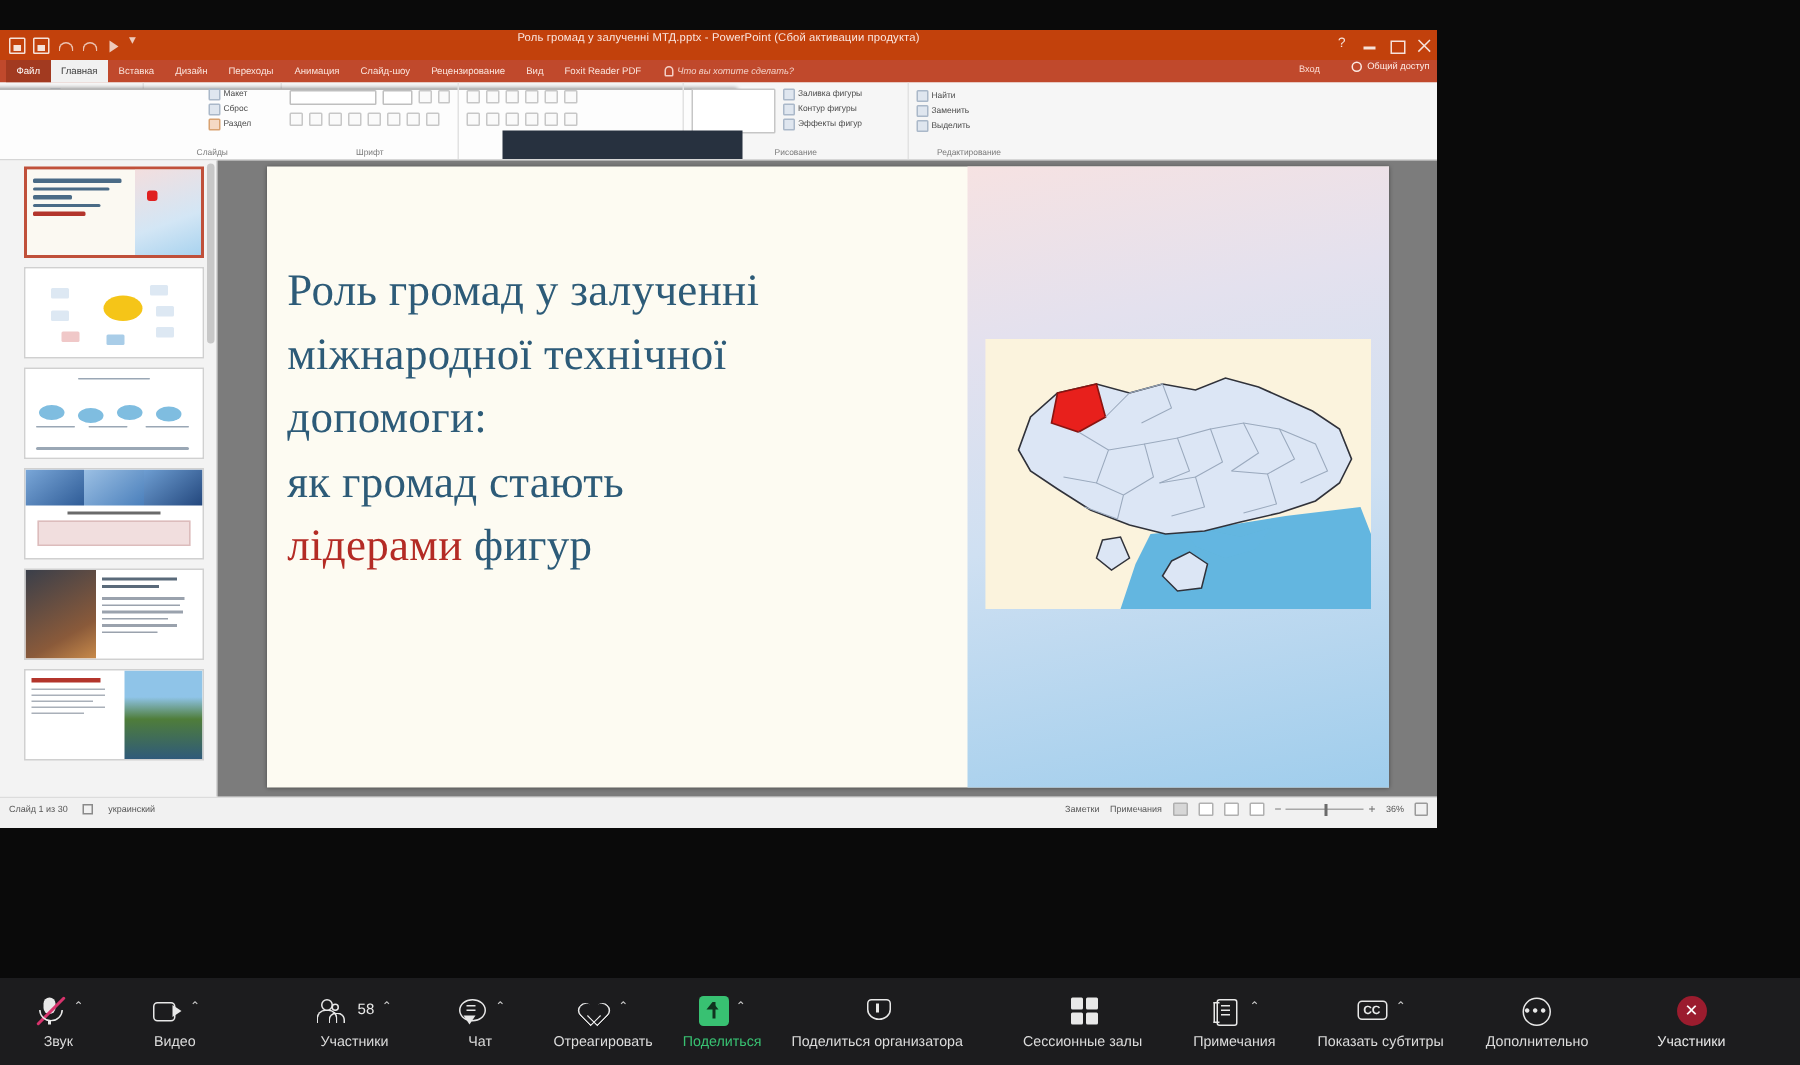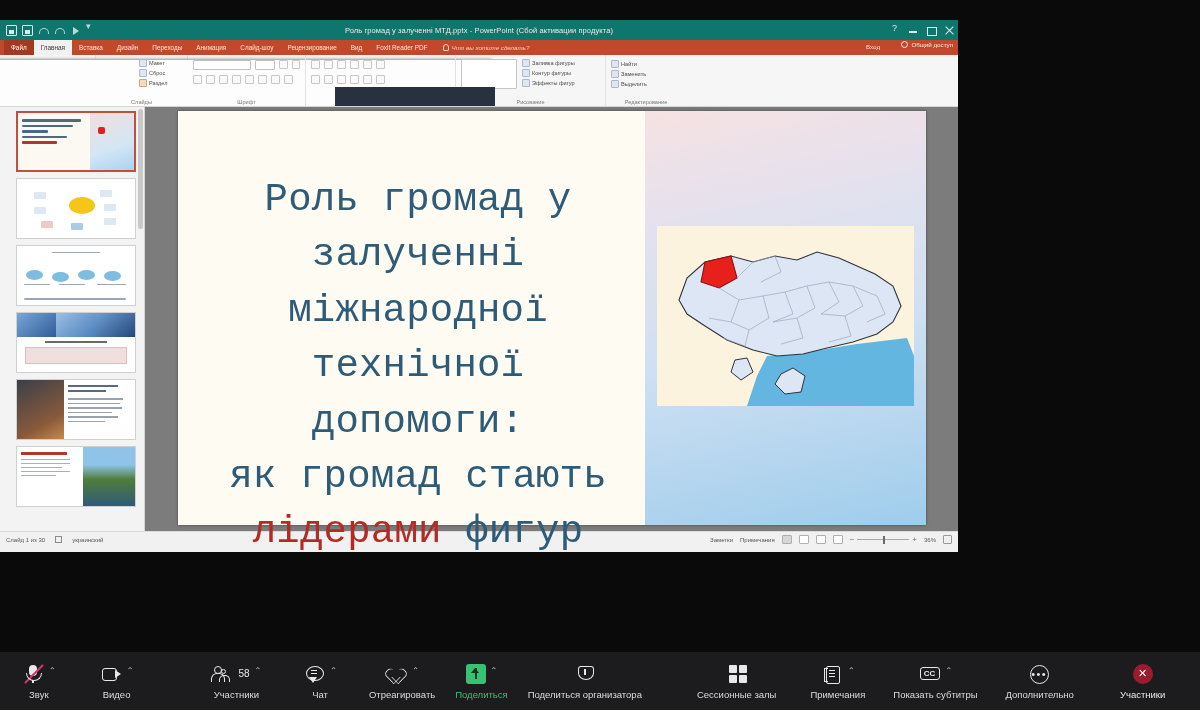--- a/index.html
+++ b/index.html
@@ -9,22 +9,22 @@
     font-family: "Liberation Sans", sans-serif;
   }
   .screen { position: relative; width: 1200px; height: 710px; background: #0a0a0a; }
 
   
   .ppt-window {
     position: absolute; left: 0; top: 20px; width: 958px; height: 532px;
     background: #f1f1f1; overflow: hidden;
   }
   .ppt-titlebar {
-    height: 20px; background: #0f766e; position: relative;
-    display: flex; align-items: center;
+    height: 20px; background: #c2410c; position: relative;
+    display: flex; 
   }
   .qat { display: flex; align-items: center; gap: 5px; padding-left: 6px; }
   .qat-ico {
     width: 11px; height: 11px; opacity: .85;
     display: inline-block; position: relative;
   }
   .qat-ico.save { border: 1.3px solid #fff; border-radius: 1px; }
   .qat-ico.save::after {
     content: ""; position: absolute; left: 2px; top: 4.5px;
     width: 5px; height: 4px; background: #fff;
@@ -184,22 +184,22 @@
   .slidearea {
     flex: 1; background: #7c7c7c; position: relative;
     display: flex; align-items: flex-start; justify-content: center; padding-top: 4px;
   }
   .slide {
     width: 748px; height: 414px; background: #fdfbf2;
     display: flex; box-shadow: 0 0 3px rgba(0,0,0,.4);
   }
   .slide-left { flex: 1; padding: 62px 0 0 14px; }
   .slide-title {
-    font-family: Liberation Mono, monospace; font-size: 39px;
-    color: #2d5b78; line-height: 1.42; letter-spacing: .2px; text-align: center;
+    font-family: Liberation Serif, serif; font-size: 30px;
+    color: #2d5b78; line-height: 1.42; letter-spacing: .2px;
   }
   .slide-title .red { color: #b42b25; }
   .slide-right {
     width: 281px; background: linear-gradient(168deg,#f6e2e2 0%,#e4e1ee 25%,#cfe0f2 55%,#9fcdec 100%);
     position: relative;
   }
   .mapbox {
     position: absolute; left: 12px; top: 115px; width: 257px; height: 180px;
     background: #fbf3dd; overflow: hidden;
   }
@@ -784,21 +784,21 @@
       <span class="zb-label green">Поделиться</span>
     </div>
 
     <div class="zb-item" style="margin-left:20px">
       <div class="zb-row">
         <span class="ico shield-ico"></span>
       </div>
       <span class="zb-label">Поделиться организатора</span>
     </div>
 
-    <div class="zb-item" style="margin-left:55px">
+    <div class="zb-item" style="margin-left:40px">
       <div class="zb-row">
         <span class="ico grid-ico">
             <i></i>
             <i></i>
             <i></i>
             <i></i>
           </span>
       </div>
       <span class="zb-label">Сессионные залы</span>
     </div>

